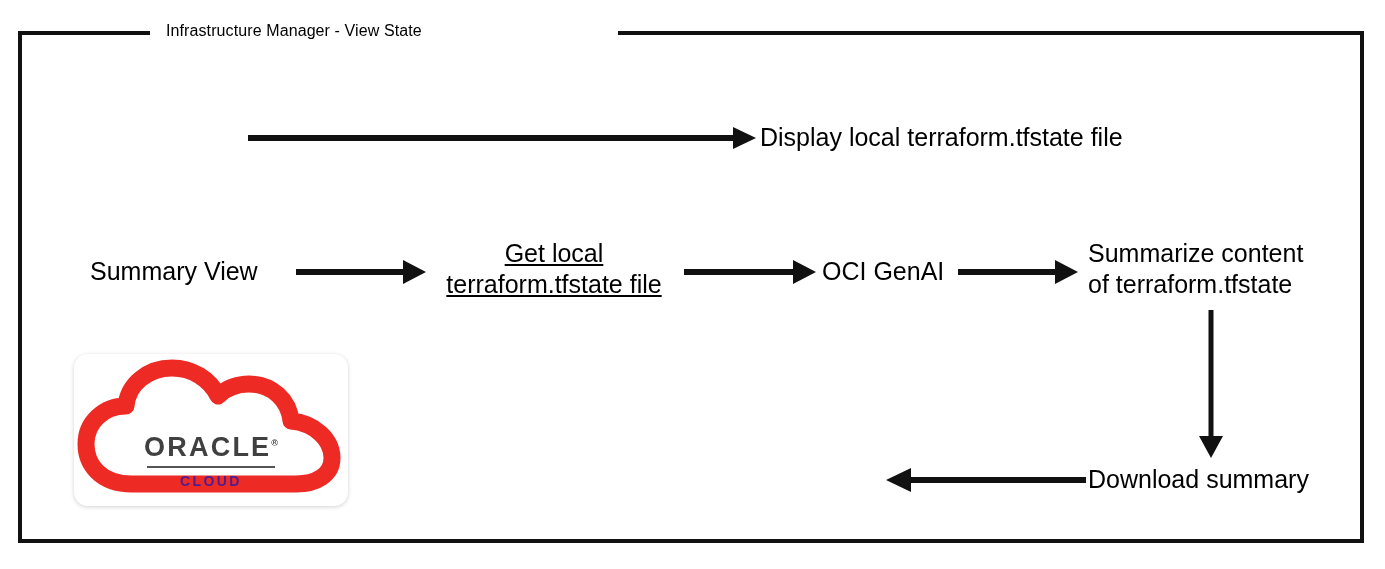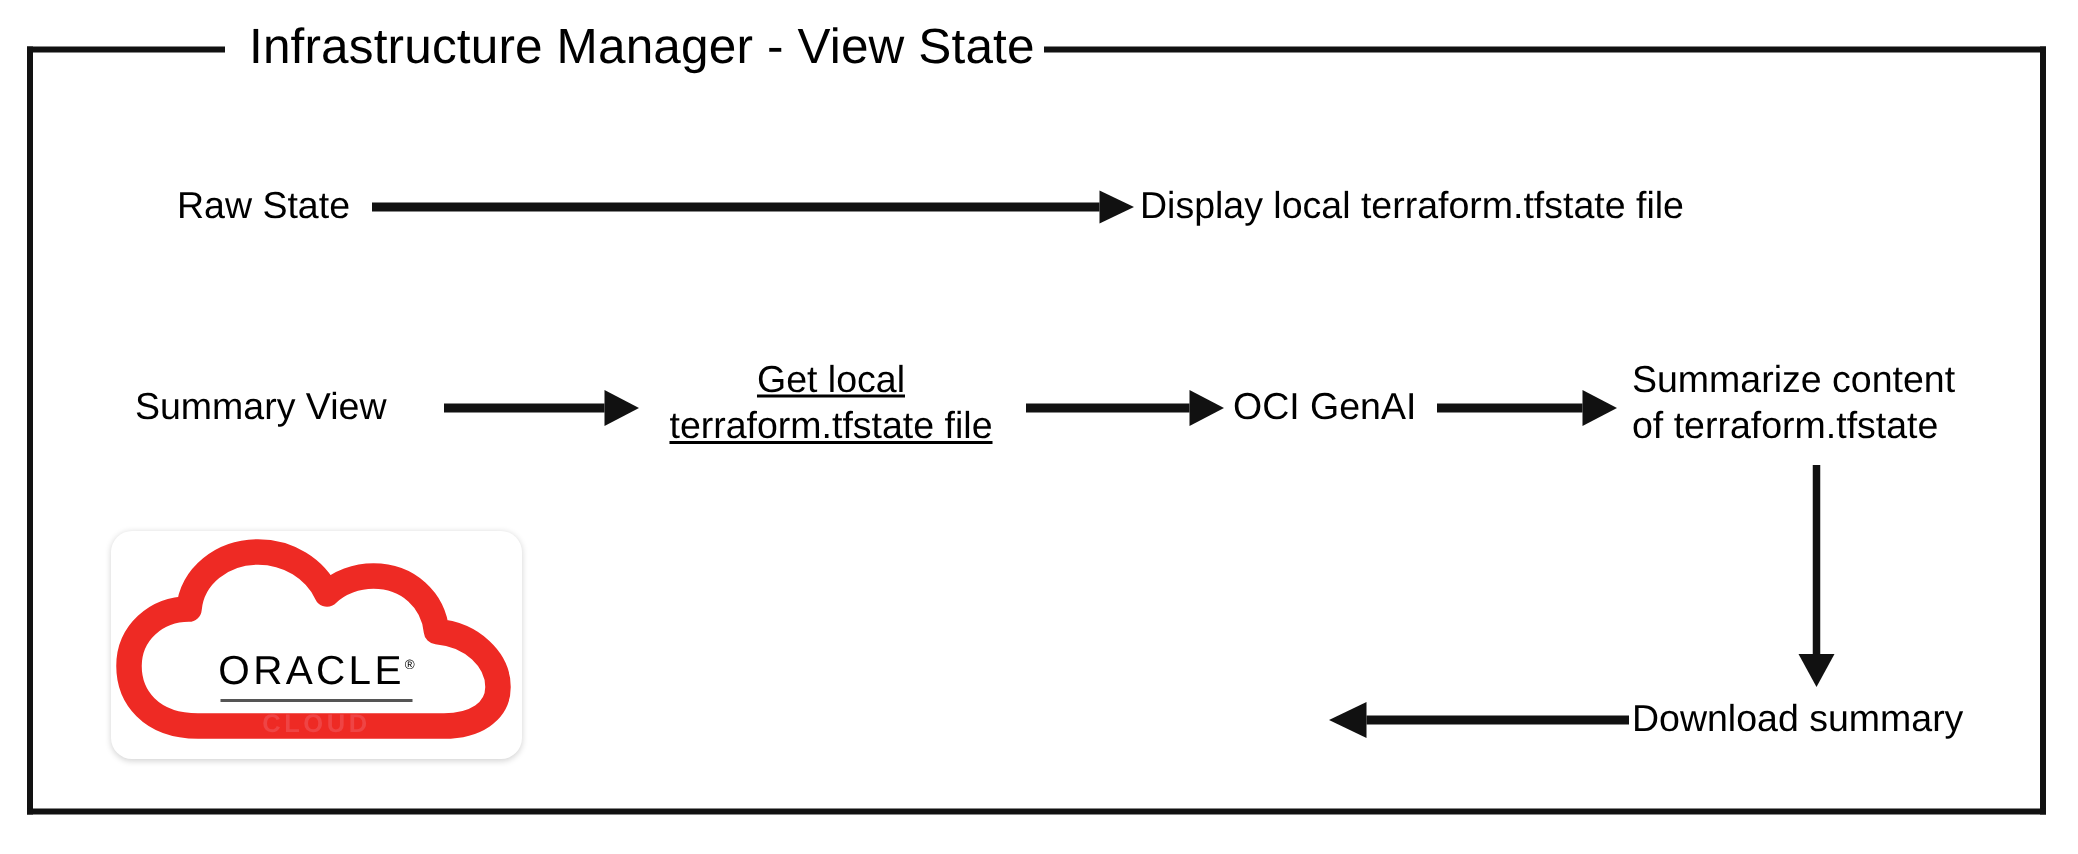--- a/index.html
+++ b/index.html
@@ -29,21 +29,21 @@
   .frame-right  { left: 1360px;top: 31px;  width: 4px;   height: 512px; }
   .frame-bottom { left: 18px;  top: 539px; width: 1346px;height: 4px;   }
   .frame-top-a  { left: 18px;  top: 31px;  width: 132px; height: 4px;   }
   .frame-top-b  { left: 618px; top: 31px;  width: 746px; height: 4px;   }
 
   
   .frame-title {
     position: absolute;
     left: 160px;
     top: 14px;
-    font-size: 33px;
+    font-size: 16px;
     line-height: 34px;
     letter-spacing: 0.1px;
     white-space: nowrap;
     background: #ffffff;
     padding: 0 6px;
   }
 
   
   .node {
     position: absolute;
@@ -75,60 +75,59 @@
   .logo-wordmark {
     position: absolute;
     left: 0;
     right: 0;
     top: 78px;
     text-align: center;
   }
   .logo-oracle {
     font-family: "Liberation Sans", sans-serif;
     font-size: 27px;
-    font-weight: normal;
+    font-weight: bold;
     letter-spacing: 2.2px;
-    color: #000000;
+    color: #404040;
     display: inline-block;
     position: relative;
   }
   .logo-reg {
     font-size: 9px;
     vertical-align: super;
     letter-spacing: 0;
   }
   .logo-rule {
     width: 128px;
     height: 2px;
     background: #555555;
     margin: 3px auto 0 auto;
   }
   .logo-cloud-text {
     font-family: "Liberation Sans", sans-serif;
-    font-size: 17px;
+    font-size: 14px;
     font-weight: bold;
     letter-spacing: 2.4px;
-    color: #ef4444;
+    color: #4c1d95;
     margin-top: 5px;
   }
 </style>
 </head>
 <body>
 
 <div id="canvas">
 
   <div class="frame-seg frame-left"></div>
   <div class="frame-seg frame-right"></div>
   <div class="frame-seg frame-bottom"></div>
   <div class="frame-seg frame-top-a"></div>
   <div class="frame-seg frame-top-b"></div>
 
   <div class="frame-title">Infrastructure Manager - View State</div>
 
-  <div class="node left" style="left:118px; top:122px; width:140px;">Raw State</div>
 
   <div class="conn" style="left:248px; top:124px;">
     <svg width="510" height="28" viewBox="0 0 510 28">
       <line x1="0" y1="14" x2="485" y2="14" stroke="#111111" stroke-width="6"></line>
       <polygon points="485,3 508,14 485,25" fill="#111111"></polygon>
     </svg>
   </div>
 
   <div class="node left" style="left:760px; top:122px; width:420px;">Display local terraform.tfstate file</div>
 

